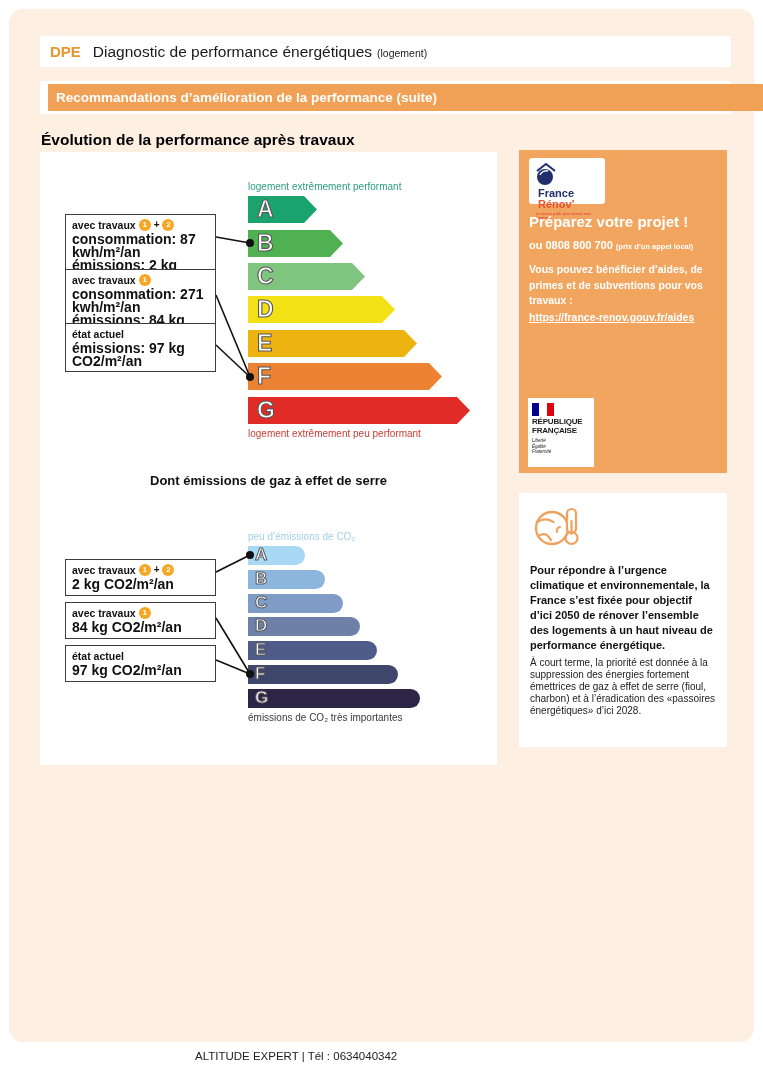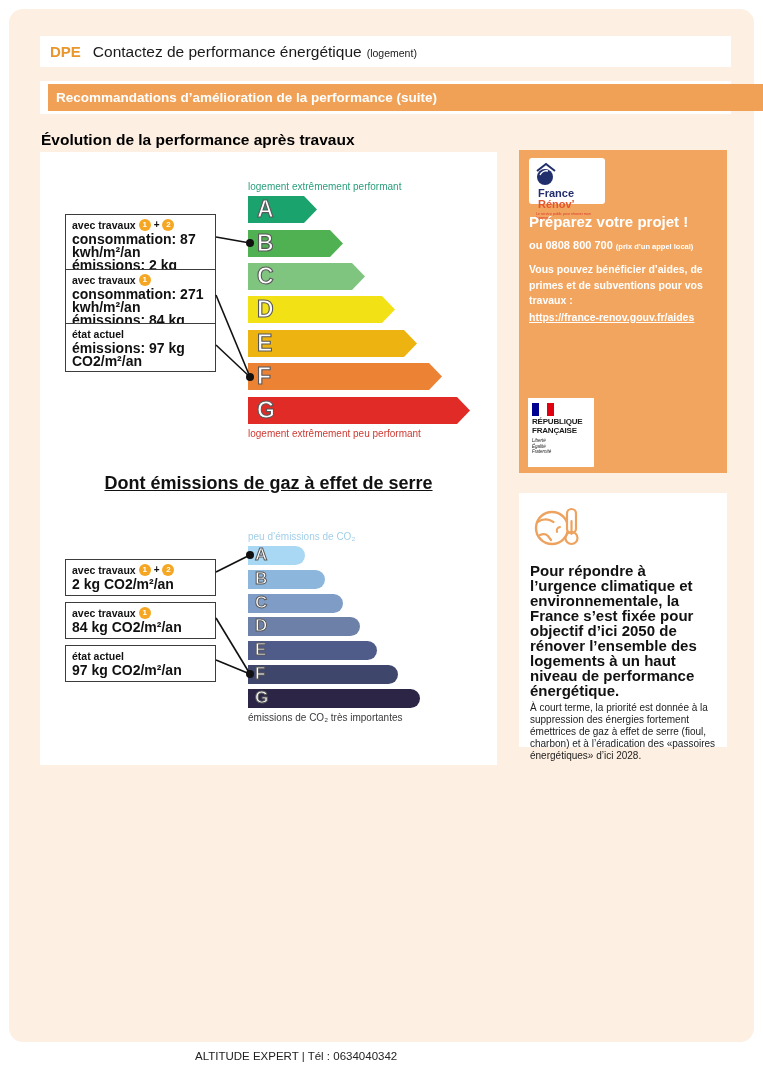--- a/index.html
+++ b/index.html
@@ -28,21 +28,21 @@
   .lbl-co2-bottom { left:208px; top:560px; color:#3a3a3a; }
 
   .ebar { position:absolute; left:208px; height:27px;
           clip-path: polygon(0 0, calc(100% - 13px) 0, 100% 50%, calc(100% - 13px) 100%, 0 100%); }
   .ebar .letter { display:block; padding-left:9px; font-size:23px; font-weight:bold; color:#ffffff;
           line-height:26px; -webkit-text-stroke:1.1px #58585a; }
   .cbar { position:absolute; left:208px; height:19px; border-radius:0 10px 10px 0; }
   .cbar .letter { display:block; padding-left:7px; font-size:17px; font-weight:bold; color:#ffffff;
           line-height:18px; -webkit-text-stroke:1px #58585a; }
 
-  .co2-title { position:absolute; left:0; top:321px; width:100%; text-align:center; font-size:18px; font-weight:bold; color:#111;text-decoration:underline; }
+  .co2-title { position:absolute; left:0; top:321px; width:100%; text-align:center; font-size:13px; font-weight:bold; color:#111; }
 
   .note { position:absolute; left:25px; width:151px; background:#ffffff; border:1.5px solid #3c3c3c; padding:3px 6px 4px 6px; }
   .note-title { font-size:10.5px; font-weight:bold; color:#111; line-height:14px; display:flex; align-items:center; gap:3px; }
   .note-line { font-size:14px; font-weight:bold; color:#111; line-height:12.5px; margin-top:1px; }
   .badge { display:inline-flex; align-items:center; justify-content:center; width:12px; height:12px; border-radius:50%; background:#f5a623; color:#ffffff; font-size:8px; font-weight:bold; }
   .plus { font-size:10px; font-weight:bold; }
 
   .connectors { position:absolute; left:0; top:0; width:457px; height:613px; pointer-events:none; }
 
   
@@ -58,35 +58,35 @@
   .sb-phone { color:#ffffff; font-size:11px; font-weight:bold; line-height:16px; margin-bottom:7px; }
   .sb-phone-small { font-size:7.5px; }
   .rf-logo { position:absolute; left:9px; bottom:6px; width:66px; height:69px; background:#ffffff; padding:5px 4px; }
   .rf-flag { display:flex; width:22px; height:13px; margin-bottom:2px; }
   .rf-flag span { width:7.33px; height:13px; }
   .rf-name { font-size:8px; font-weight:bold; color:#1a1a1a; line-height:8.5px; letter-spacing:-0.2px; }
   .rf-motto { font-size:4.5px; font-style:italic; color:#1a1a1a; line-height:5.5px; margin-top:3px; }
 
   
   .climate-box { position:absolute; left:519px; top:493px; width:208px; height:254px; background:#ffffff; padding:8px 11px; }
-  .cb-bold { font-size:15px; font-weight:bold; color:#111; line-height:15px; margin-top:6px; }
+  .cb-bold { font-size:11px; font-weight:bold; color:#111; line-height:15px; margin-top:6px; }
   .cb-text { font-size:10px; color:#222; line-height:12px; margin-top:4px; }
 
   .footer { position:absolute; left:0; top:1042px; width:763px; height:38px; background:#ffffff; }
   .footer span { position:absolute; left:195px; top:8px; font-size:11.5px; color:#222; }
 </style>
 </head>
 <body>
 
 <div class="page">
   <div class="peach-bg"></div>
 
   <div class="header-bar">
     <span class="dpe">DPE</span>
-    <span class="doc-title">Contactez de performance énergétique</span>
+    <span class="doc-title">Diagnostic de performance énergétiques</span>
     <span class="doc-subtitle">(logement)</span>
   </div>
 
   <div class="banner-wrap">
     <div class="banner">Recommandations d’amélioration de la performance (suite)</div>
   </div>
 
   <div class="section-title">Évolution de la performance après travaux</div>
 
   <div class="main-panel">

